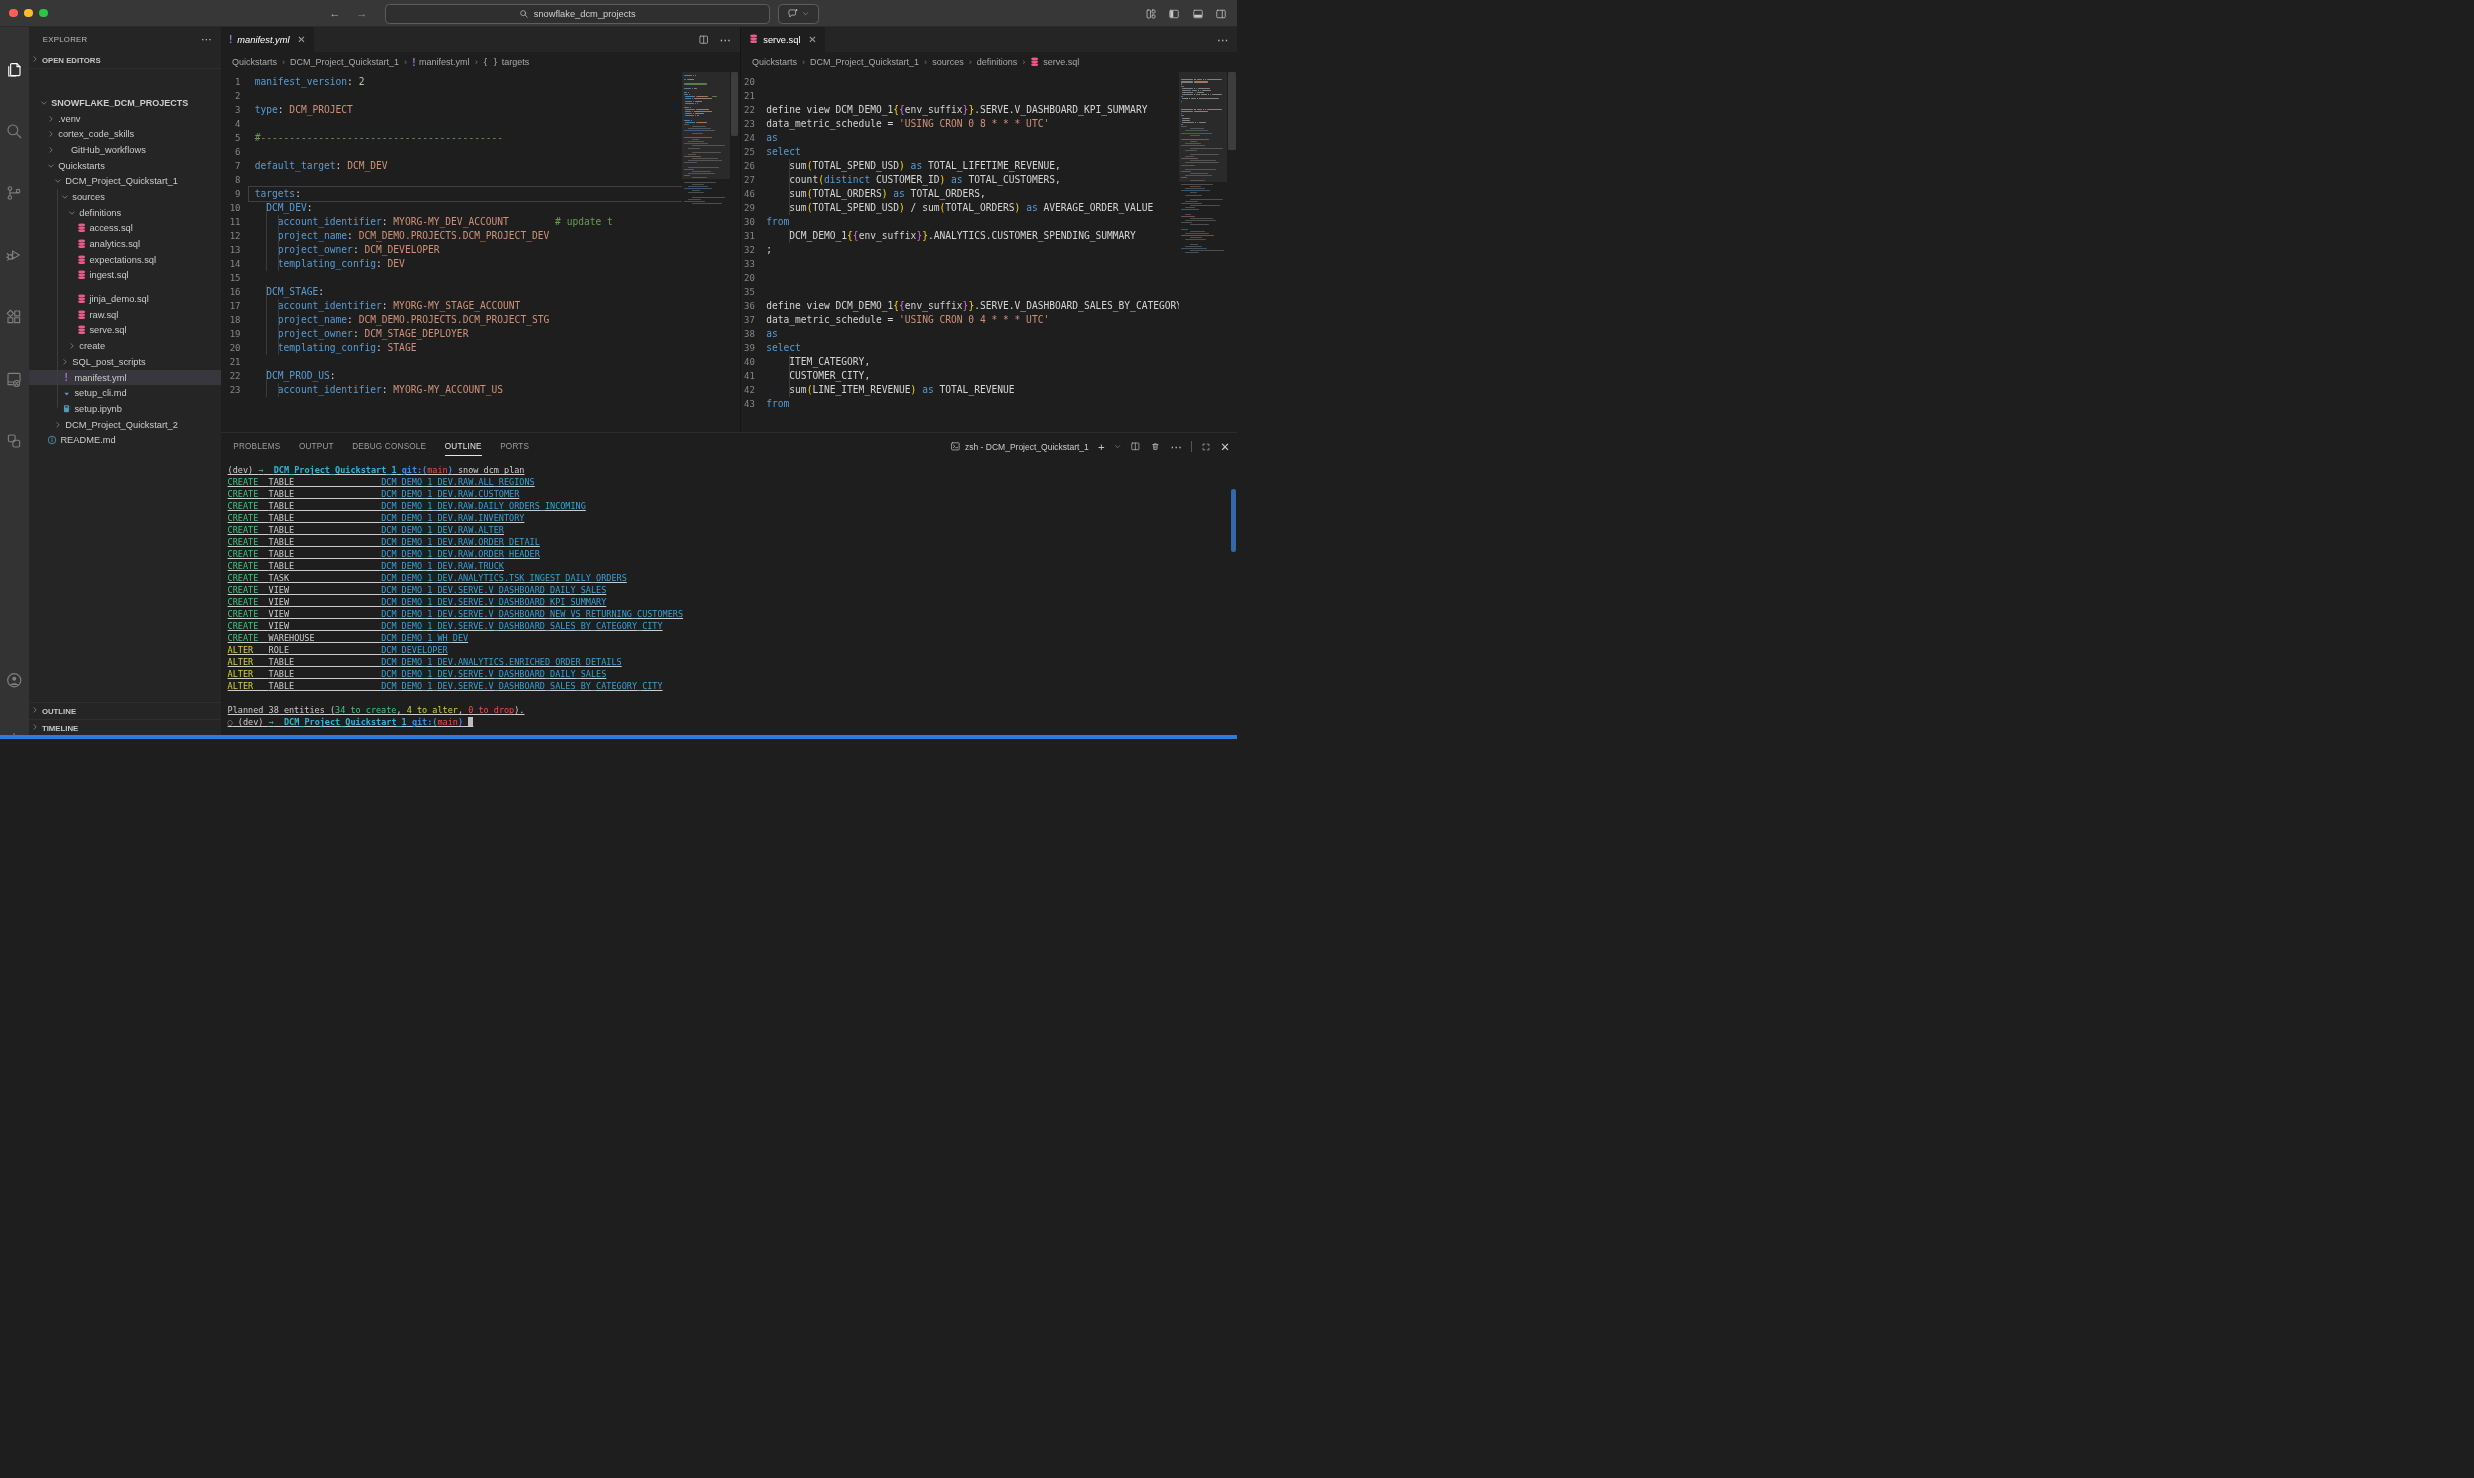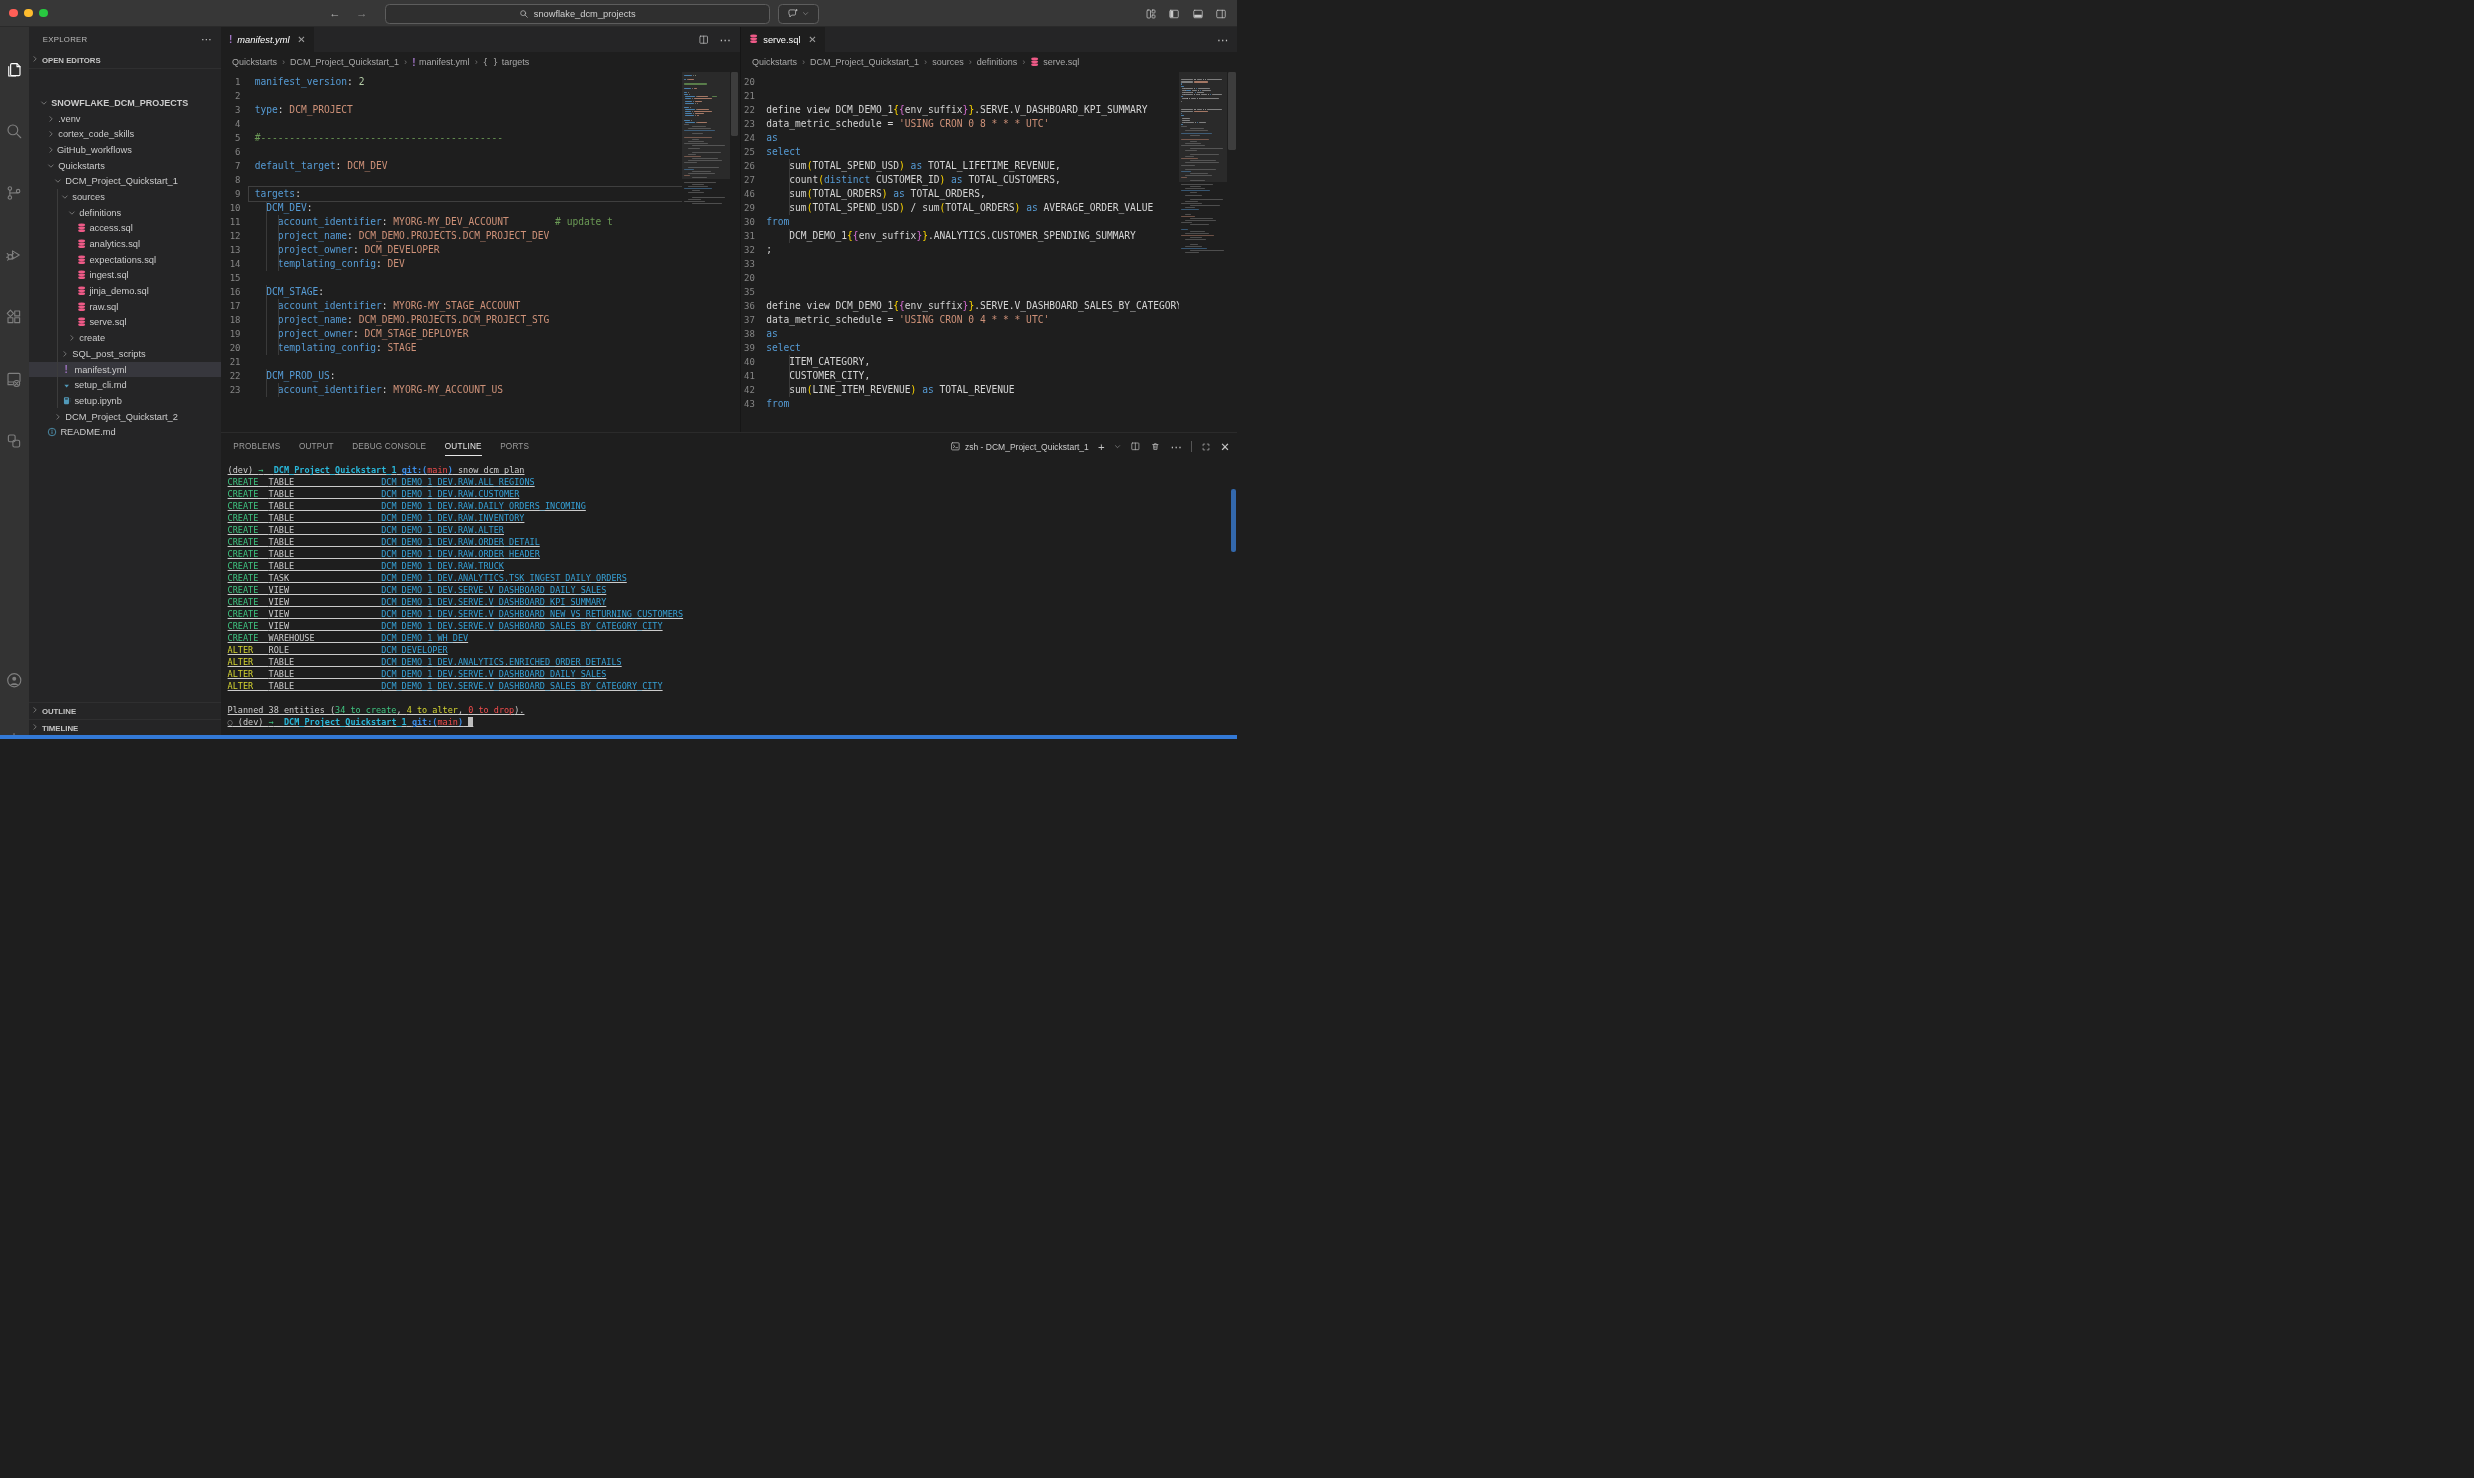--- a/index.html
+++ b/index.html
@@ -258,21 +258,21 @@
               </svg>
             </span>
             <span style="margin-left:1.4px">cortex_code_skills</span>
           </div>
           <div class="trow" style="padding-left: 17px;">
             <span class="chev">
               <svg class="ic" width="7.8" height="7.8" viewBox="0 0 24 24">
                 <path d="M9 5l7 7-7 7"></path>
               </svg>
             </span>
-            <span style="margin-left:0">GitHub_workflows</span>
+            <span style="margin-left:14px">GitHub_workflows</span>
           </div>
           <div class="trow" style="padding-left: 17px;">
             <span class="chev">
               <svg class="ic" width="7.8" height="7.8" viewBox="0 0 24 24">
                 <path d="M5 9l7 7 7-7"></path>
               </svg>
             </span>
             <span style="margin-left:1.4px">Quickstarts</span>
           </div>
           <div class="trow" style="padding-left: 24px;">
@@ -340,21 +340,21 @@
               <svg width="9.3" height="10" viewBox="0 0 24 26">
                 <g fill="#ee5a87">
                   <ellipse cx="12" cy="5" rx="9" ry="3.6"></ellipse>
                   <ellipse cx="12" cy="12.5" rx="9" ry="3.6"></ellipse>
                   <ellipse cx="12" cy="20" rx="9" ry="3.6"></ellipse>
                 </g>
               </svg>
             </span>
             <span style="margin-left:1.4px">ingest.sql</span>
           </div>
-          <div class="trow" style="padding-left: 46px;">
+          <div class="trow" style="padding-left: 46px; margin-top: 8px;">
             <span class="ficon">
               <svg width="9.3" height="10" viewBox="0 0 24 26">
                 <g fill="#ee5a87">
                   <ellipse cx="12" cy="5" rx="9" ry="3.6"></ellipse>
                   <ellipse cx="12" cy="12.5" rx="9" ry="3.6"></ellipse>
                   <ellipse cx="12" cy="20" rx="9" ry="3.6"></ellipse>
                 </g>
               </svg>
             </span>
             <span style="margin-left:1.4px">jinja_demo.sql</span>

